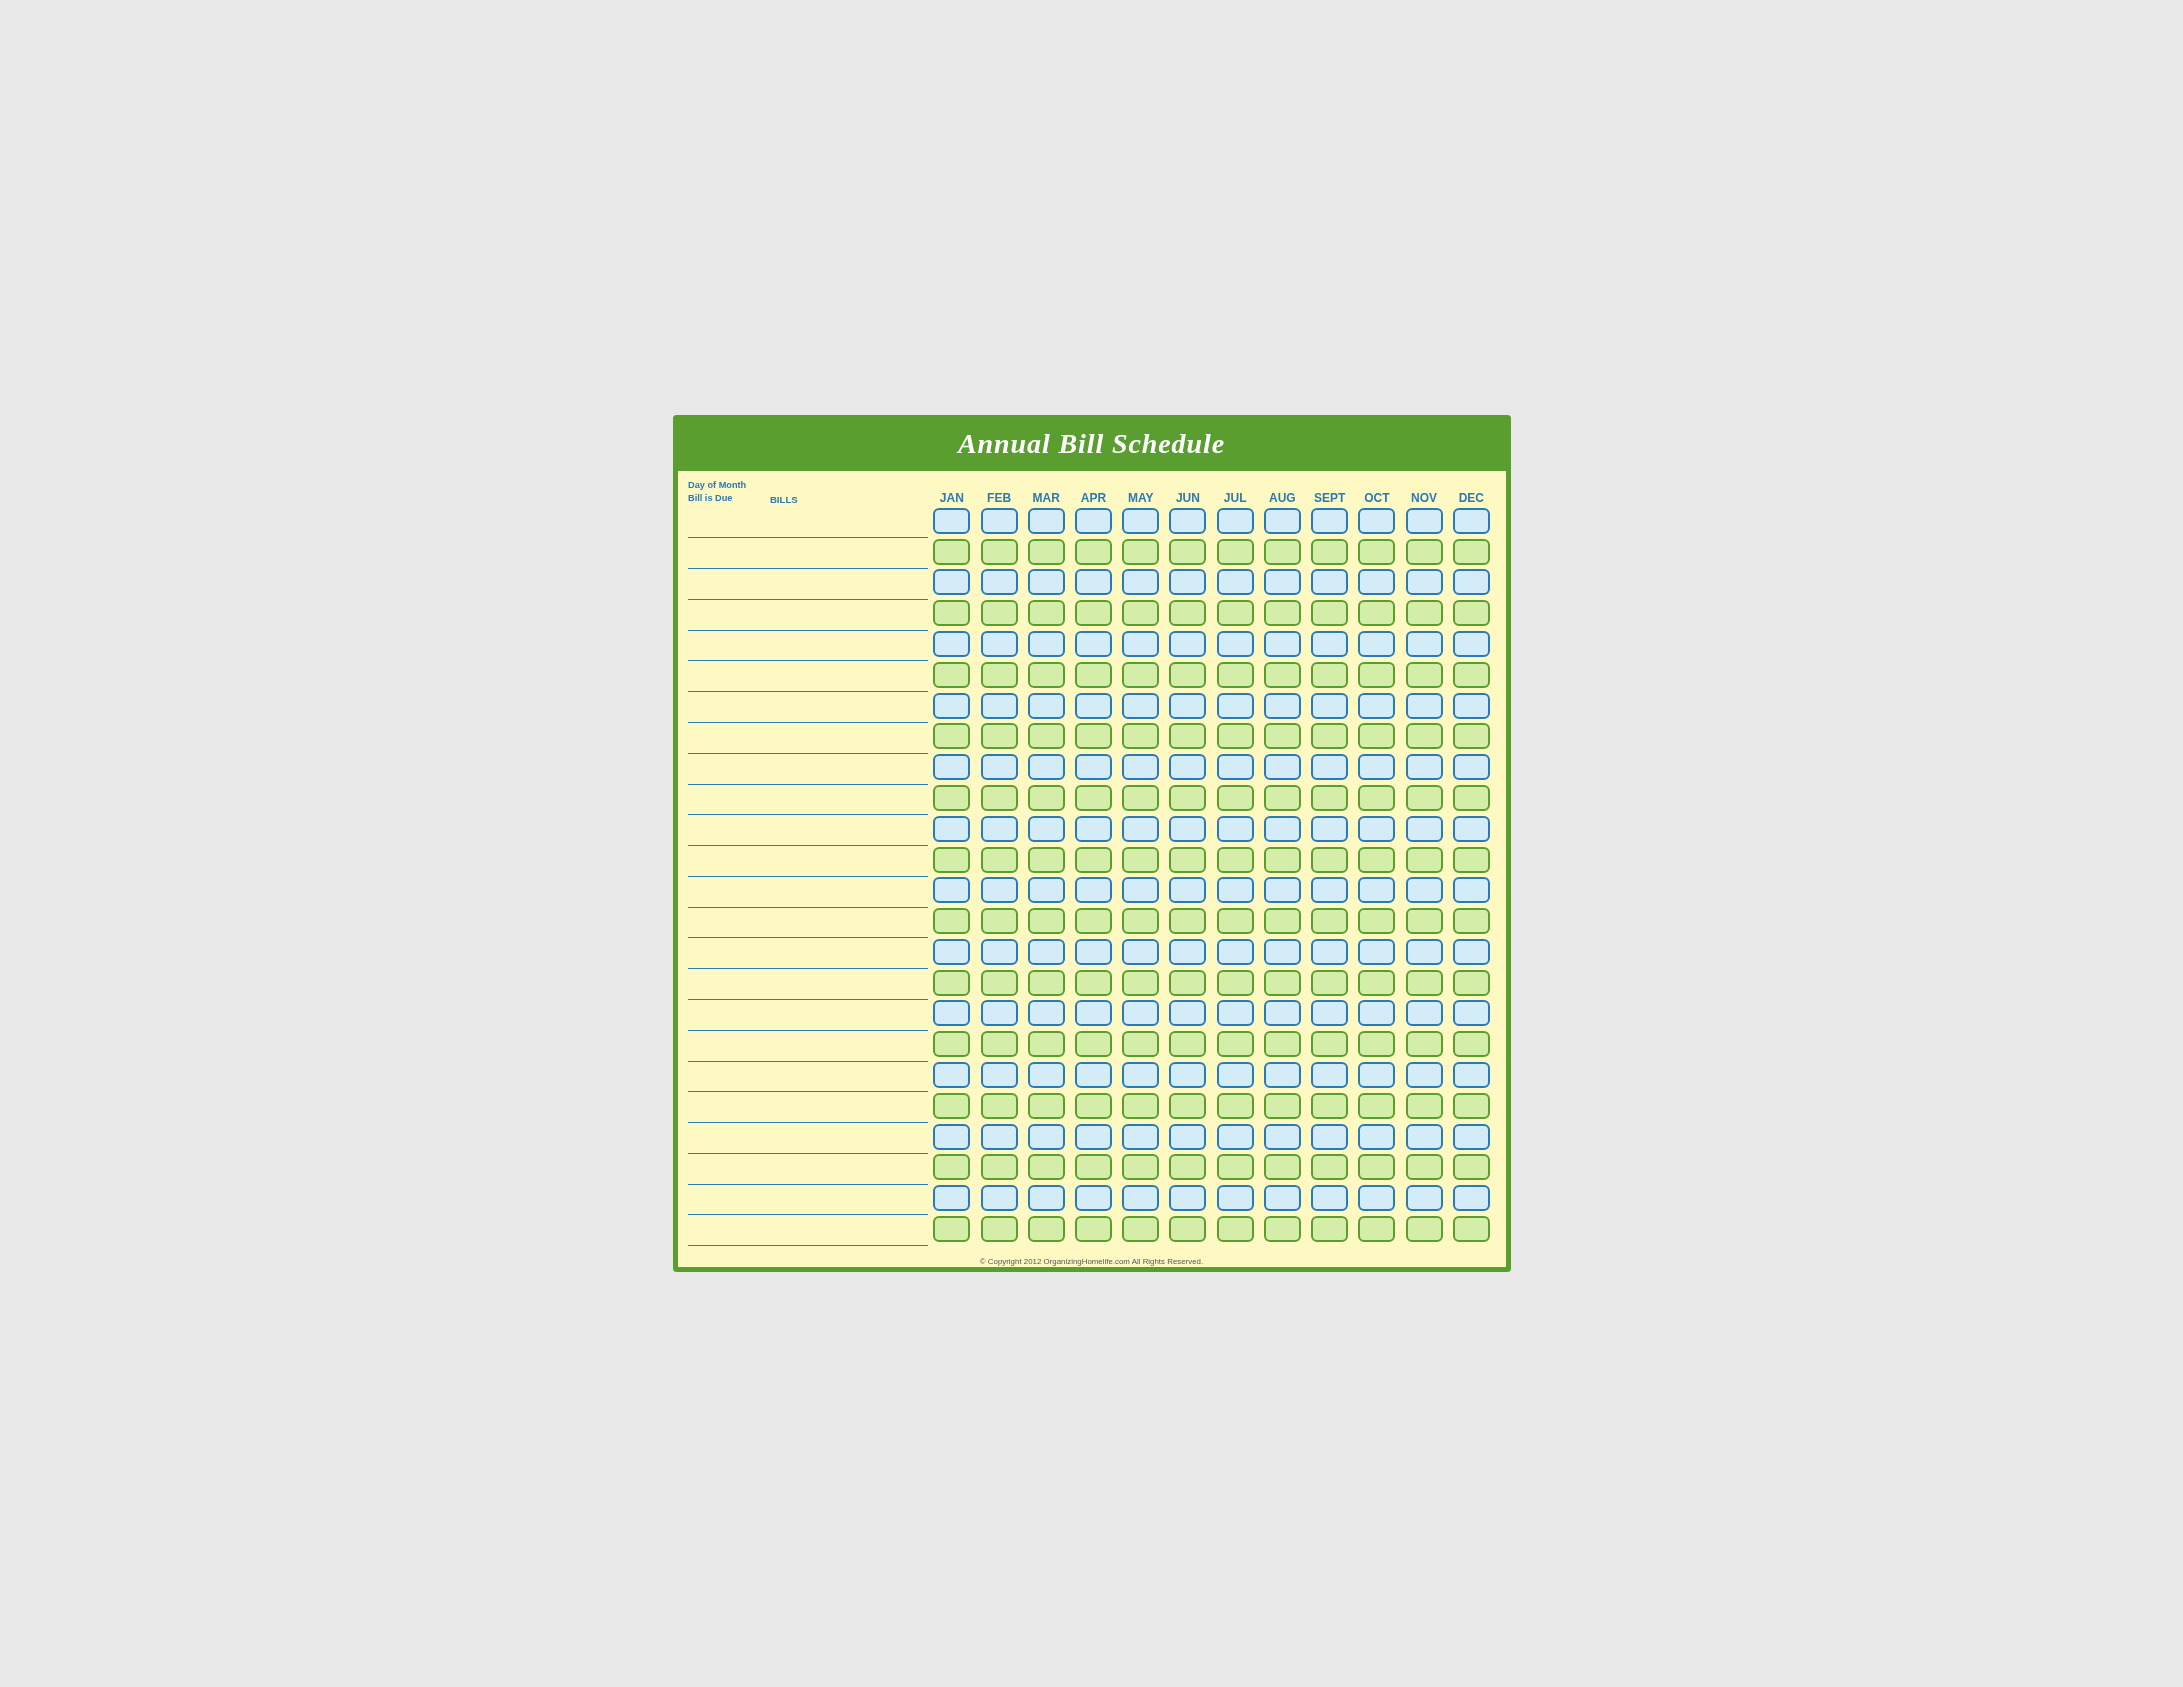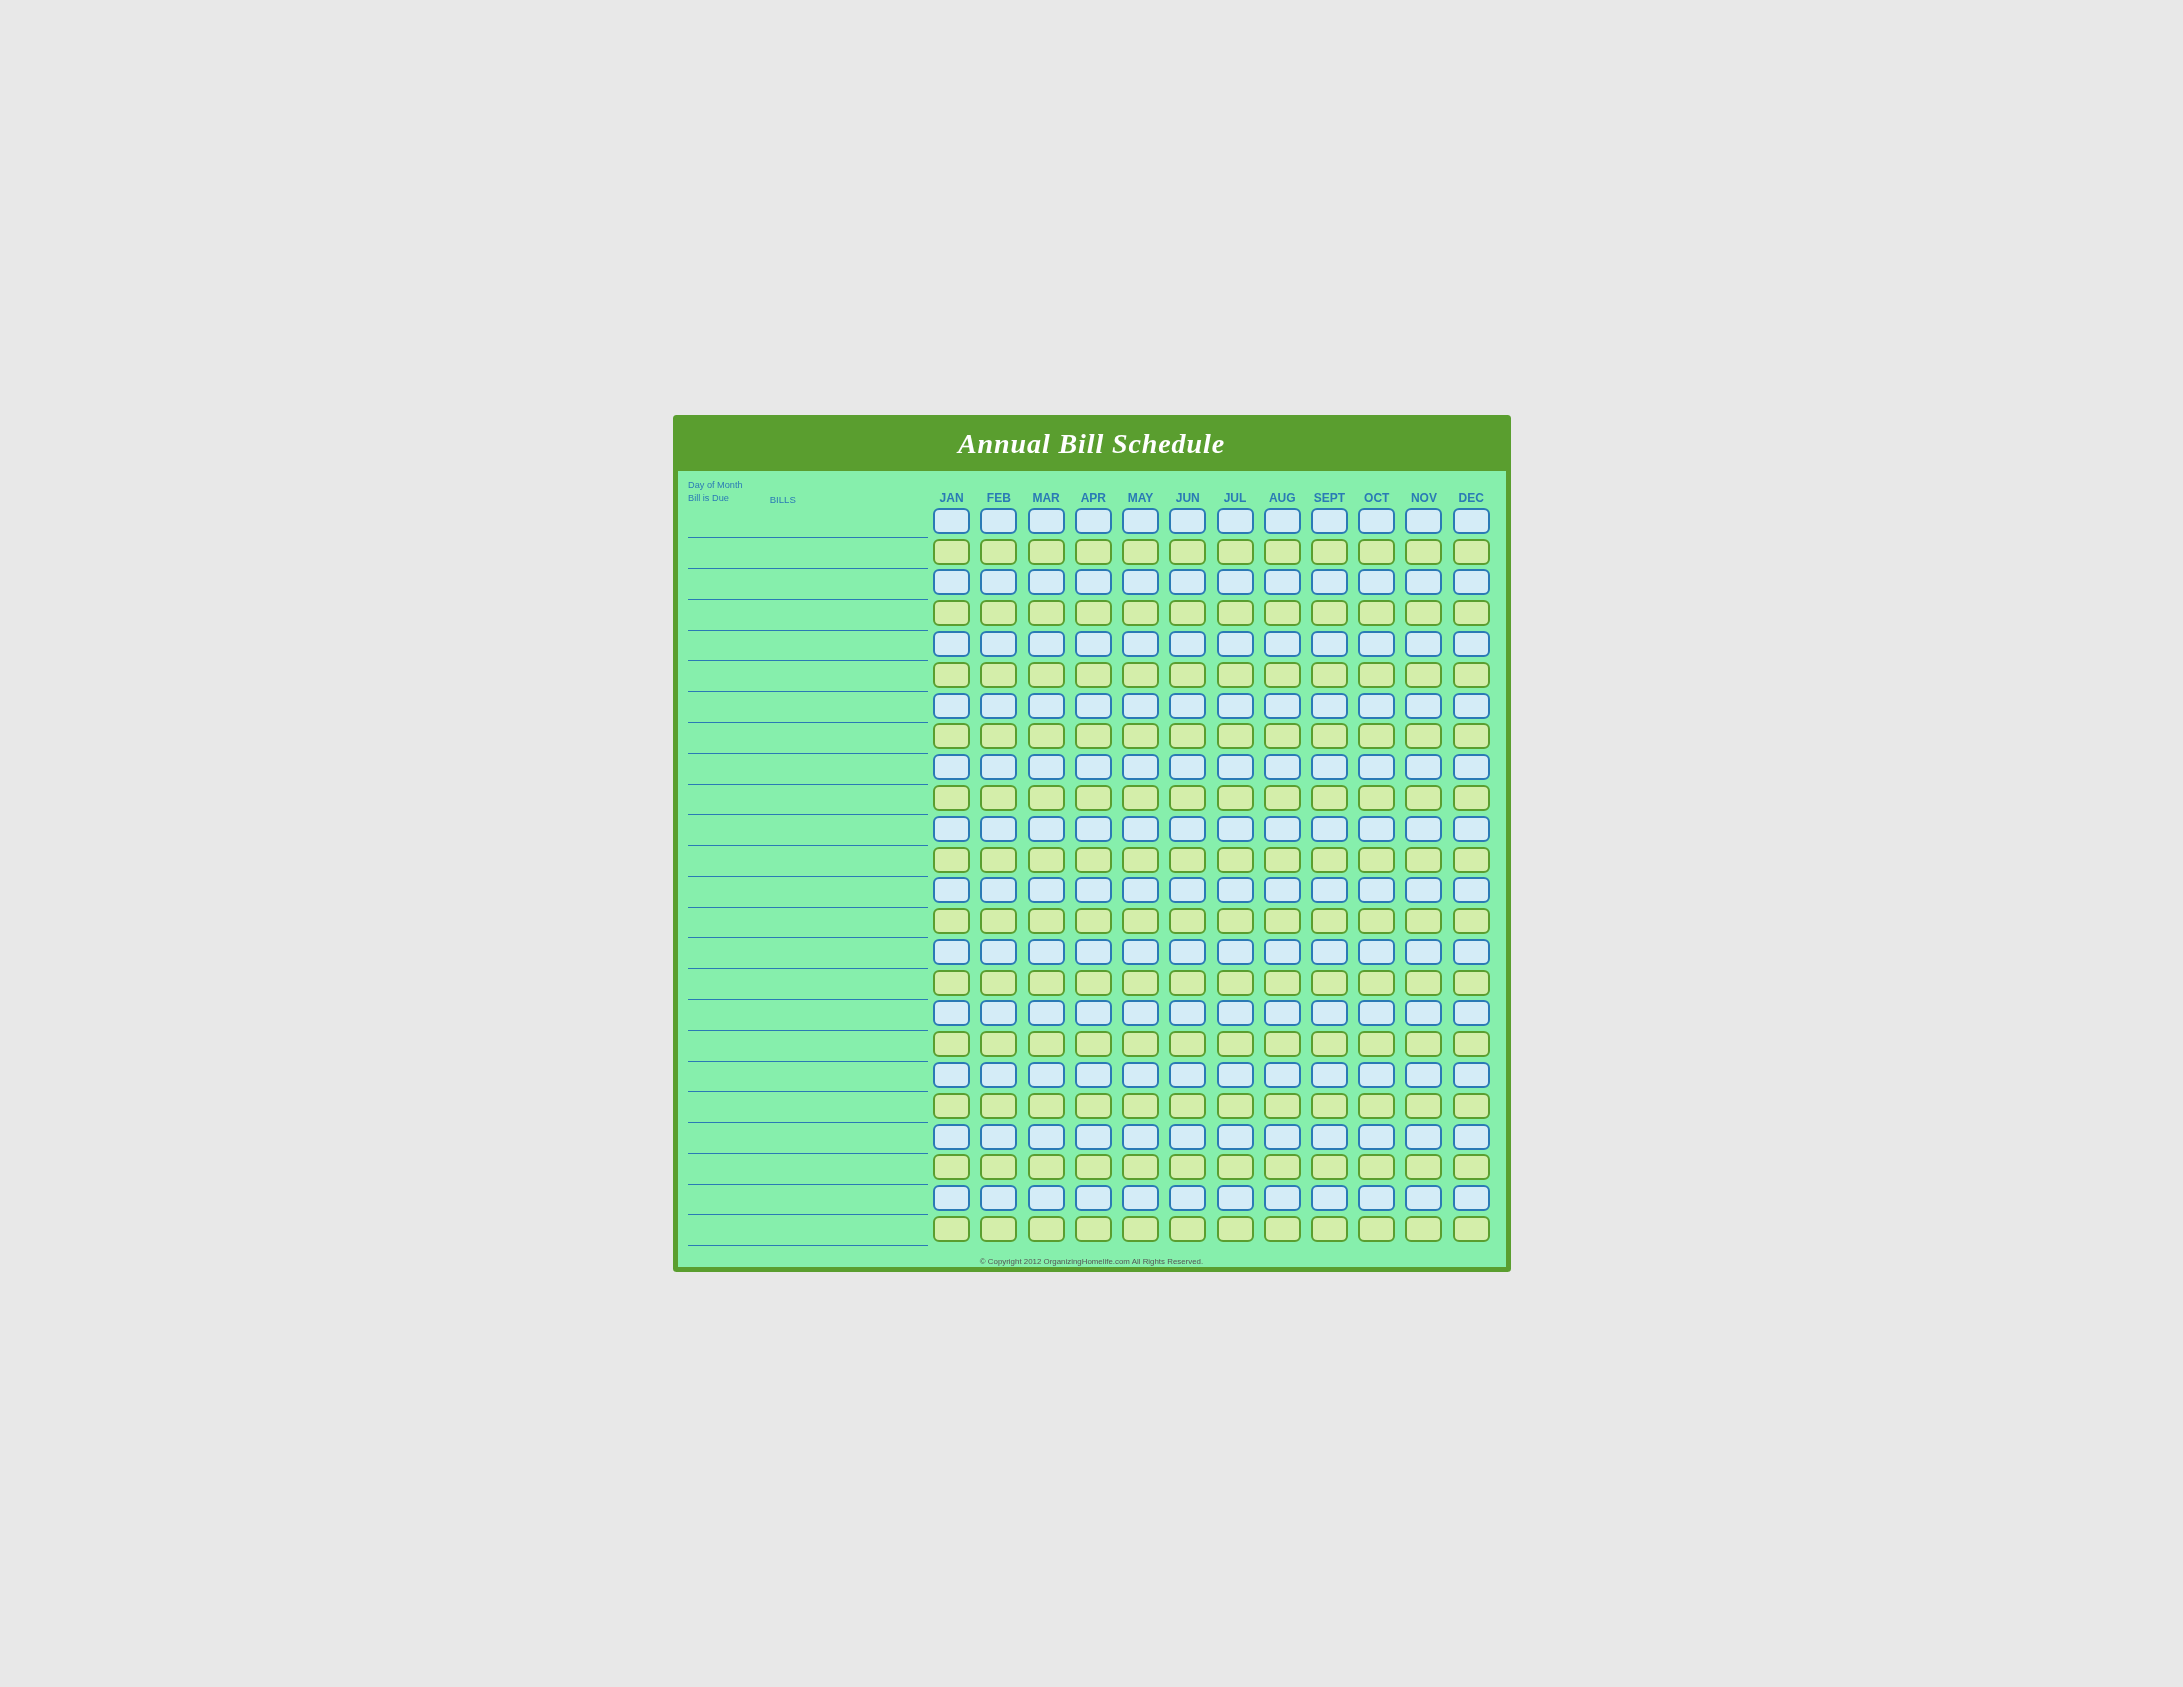--- a/index.html
+++ b/index.html
@@ -7,21 +7,21 @@
       background: #e8e8e8;
       display: flex;
       flex-direction: column;
       align-items: center;
       justify-content: center;
       min-height: 100vh;
       font-family: Arial, sans-serif;
     }
     .page-wrapper {
       width: 838px;
-      background: #86efac;
+      background: #fef9c3;
       border: 5.2px solid #5a9e2f;
       border-radius: 3.5px;
       padding: 0;
       margin: 16px auto;
     }
     .header-bar {
       background: #5a9e2f;
       text-align: center;
       padding: 8.7px 0 10.5px 0;
     }
@@ -35,21 +35,21 @@
     }
     .main-content {
       padding: 7px 10.5px 7px 10.5px;
     }
     .schedule-table {
       width: 100%;
       border-collapse: collapse;
     }
     .col-header-row th {
       font-size: 9.6px;
-      font-weight: normal;
+      font-weight: bold;
       color: #2a7ab5;
       padding: 1.7px 0;
       text-align: center;
       vertical-align: bottom;
     }
     .col-header-row th.col-day {
       text-align: left;
       font-size: 9.6px;
       color: #2a7ab5;
       vertical-align: bottom;

